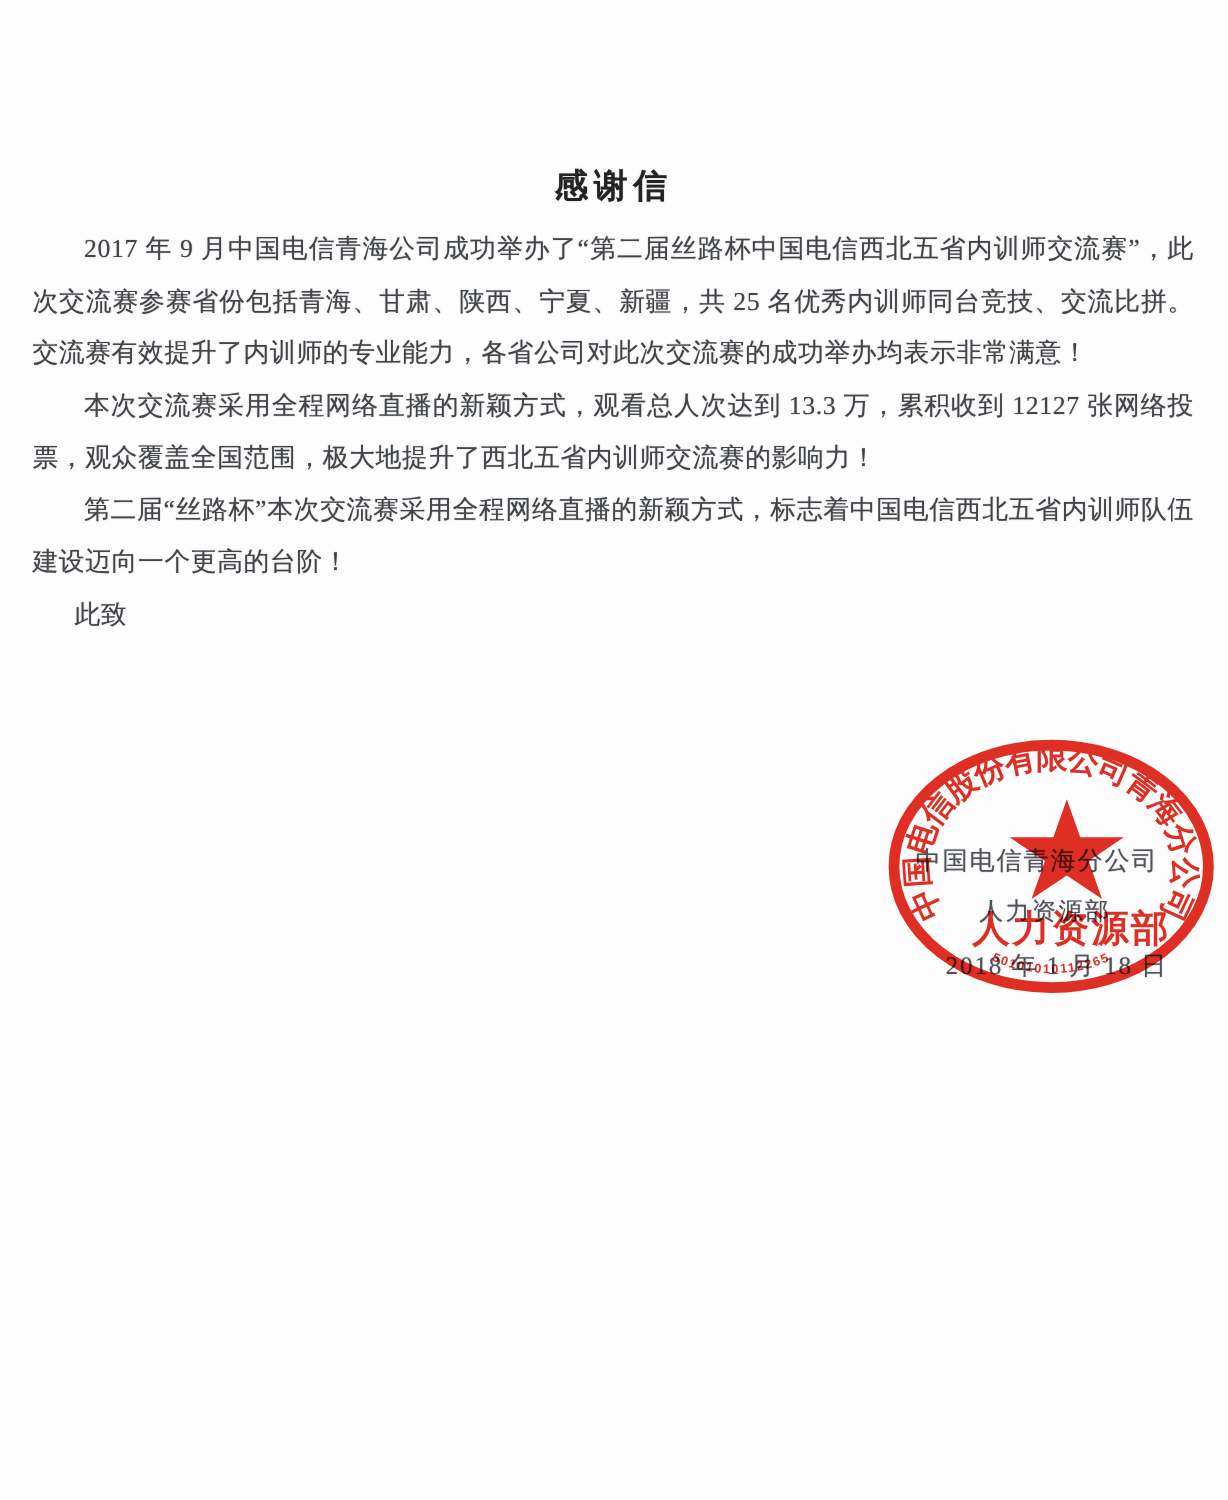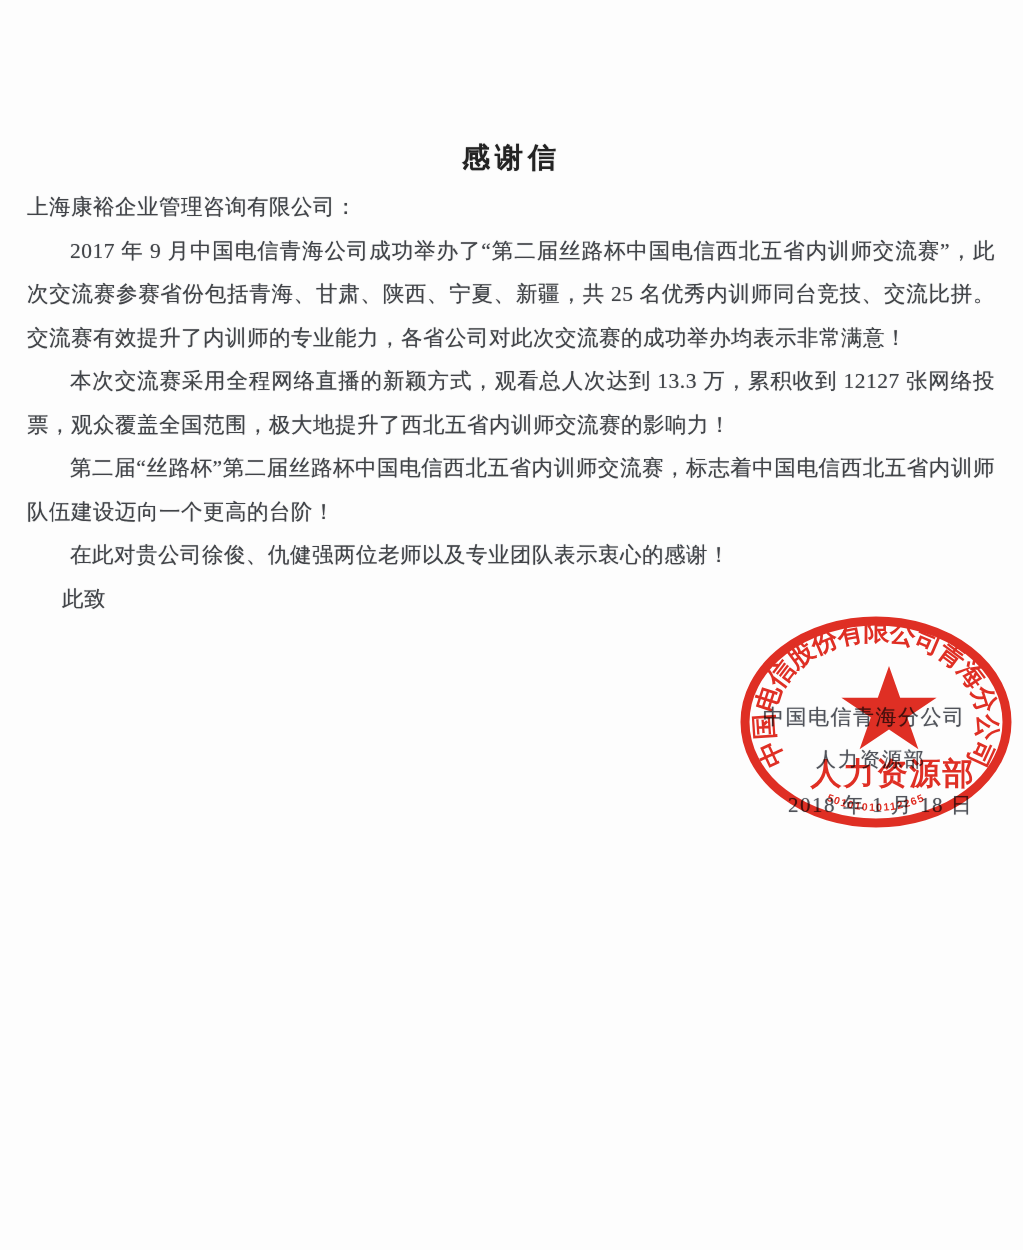--- a/index.html
+++ b/index.html
@@ -14,21 +14,21 @@
     font-family: "Liberation Serif", serif;
     color: #3f3f3f;
   }
 
   .title {
     position: absolute;
     top: 144px;
     left: 0;
     width: 100%;
     text-align: center;
-    font-family: Liberation Serif, serif;
+    font-family: Liberation Mono, monospace;
     font-weight: bold;
     font-size: 28px;
     line-height: 1;
     letter-spacing: 5px;
     color: #232323;
     text-shadow: 0 0 1px rgba(40,40,40,0.5);
   }
 
   .letter-body {
     position: absolute;
@@ -91,25 +91,23 @@
   }
 </style>
 </head>
 <body>
 
 <div class="page">
 
   <h1 class="title">感谢信</h1>
 
   <div class="letter-body">
-    <p class="salutation">上海康裕企业管理咨询有限公司：</p>
     <p class="para">2017 年 9 月中国电信青海公司成功举办了“第二届丝路杯中国电信西北五省内训师交流赛”，此次交流赛参赛省份包括青海、甘肃、陕西、宁夏、新疆，共 25 名优秀内训师同台竞技、交流比拼。交流赛有效提升了内训师的专业能力，各省公司对此次交流赛的成功举办均表示非常满意！</p>
     <p class="para">本次交流赛采用全程网络直播的新颖方式，观看总人次达到 13.3 万，累积收到 12127 张网络投票，观众覆盖全国范围，极大地提升了西北五省内训师交流赛的影响力！</p>
-    <p class="para">第二届“丝路杯”第二届丝路杯中国电信西北五省内训师交流赛，标志着中国电信西北五省内训师队伍建设迈向一个更高的台阶！</p>
-    <p class="para">在此对贵公司徐俊、仇健强两位老师以及专业团队表示衷心的感谢！</p>
+    <p class="para">第二届“丝路杯”本次交流赛采用全程网络直播的新颖方式，标志着中国电信西北五省内训师队伍建设迈向一个更高的台阶！</p>
     <p class="cizhi">此致</p>
   </div>
 
   <div class="signature-line sig-company">中国电信青海分公司</div>
   <div class="signature-line sig-dept">人力资源部</div>
   <div class="signature-line sig-date">2018 年 1 月 18 日</div>
 
   <div class="stamp">
     <svg viewBox="0 0 278 220" xmlns="http://www.w3.org/2000/svg">
       <defs>

